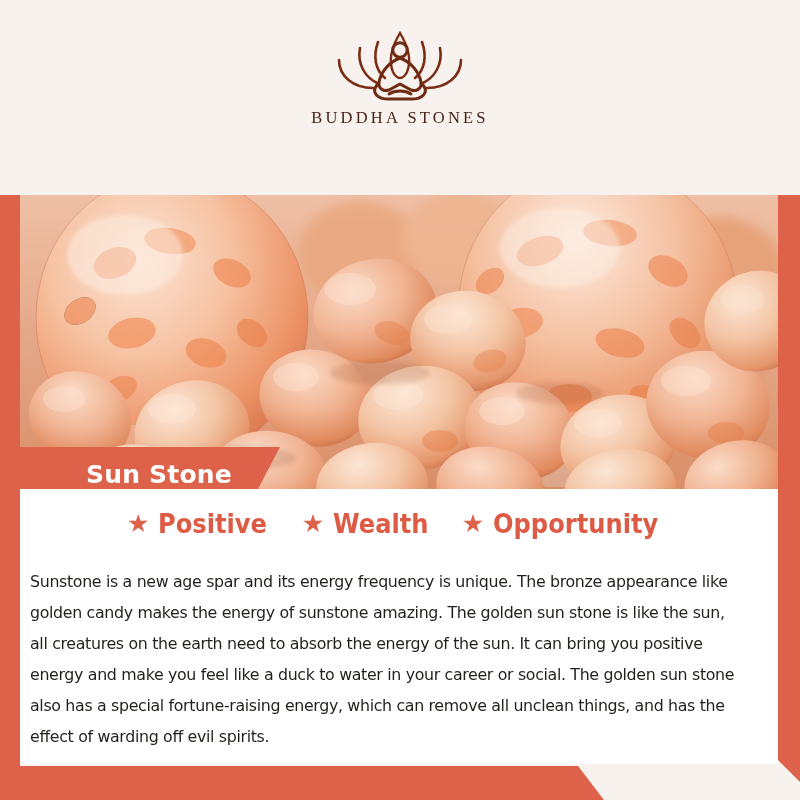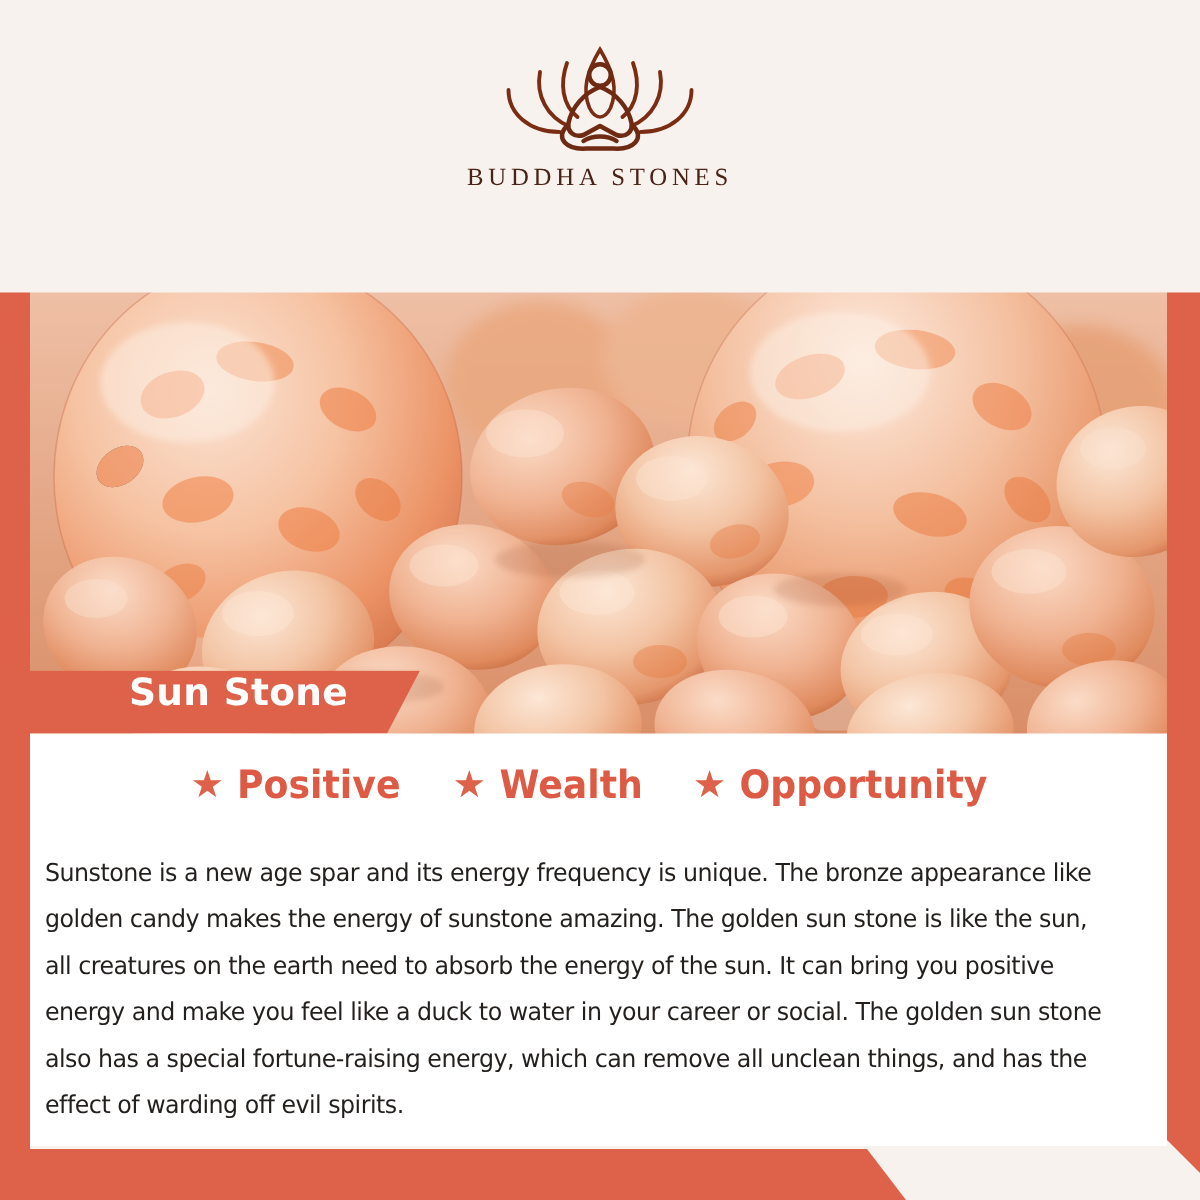--- a/index.html
+++ b/index.html
@@ -96,21 +96,21 @@
   }
   .photo svg { display:block; width:758px; height:297px; }
 
   
   .stone-label {
     position:absolute;
     top:447px; left:0; width:280px; height:42px;
     background:var(--accent);
     clip-path:polygon(0 0, 280px 0, 258px 42px, 0 42px);
     z-index:5;
-    display:flex; align-items:flex-start;
+    display:flex; align-items:flex-end;
   }
   .stone-label-text {
     margin-left:86px;
     color:#ffffff;
     font-family:"DejaVu Sans", sans-serif;
     font-weight:700;
     font-size:25px;
     letter-spacing:0.2px;
   }
 

